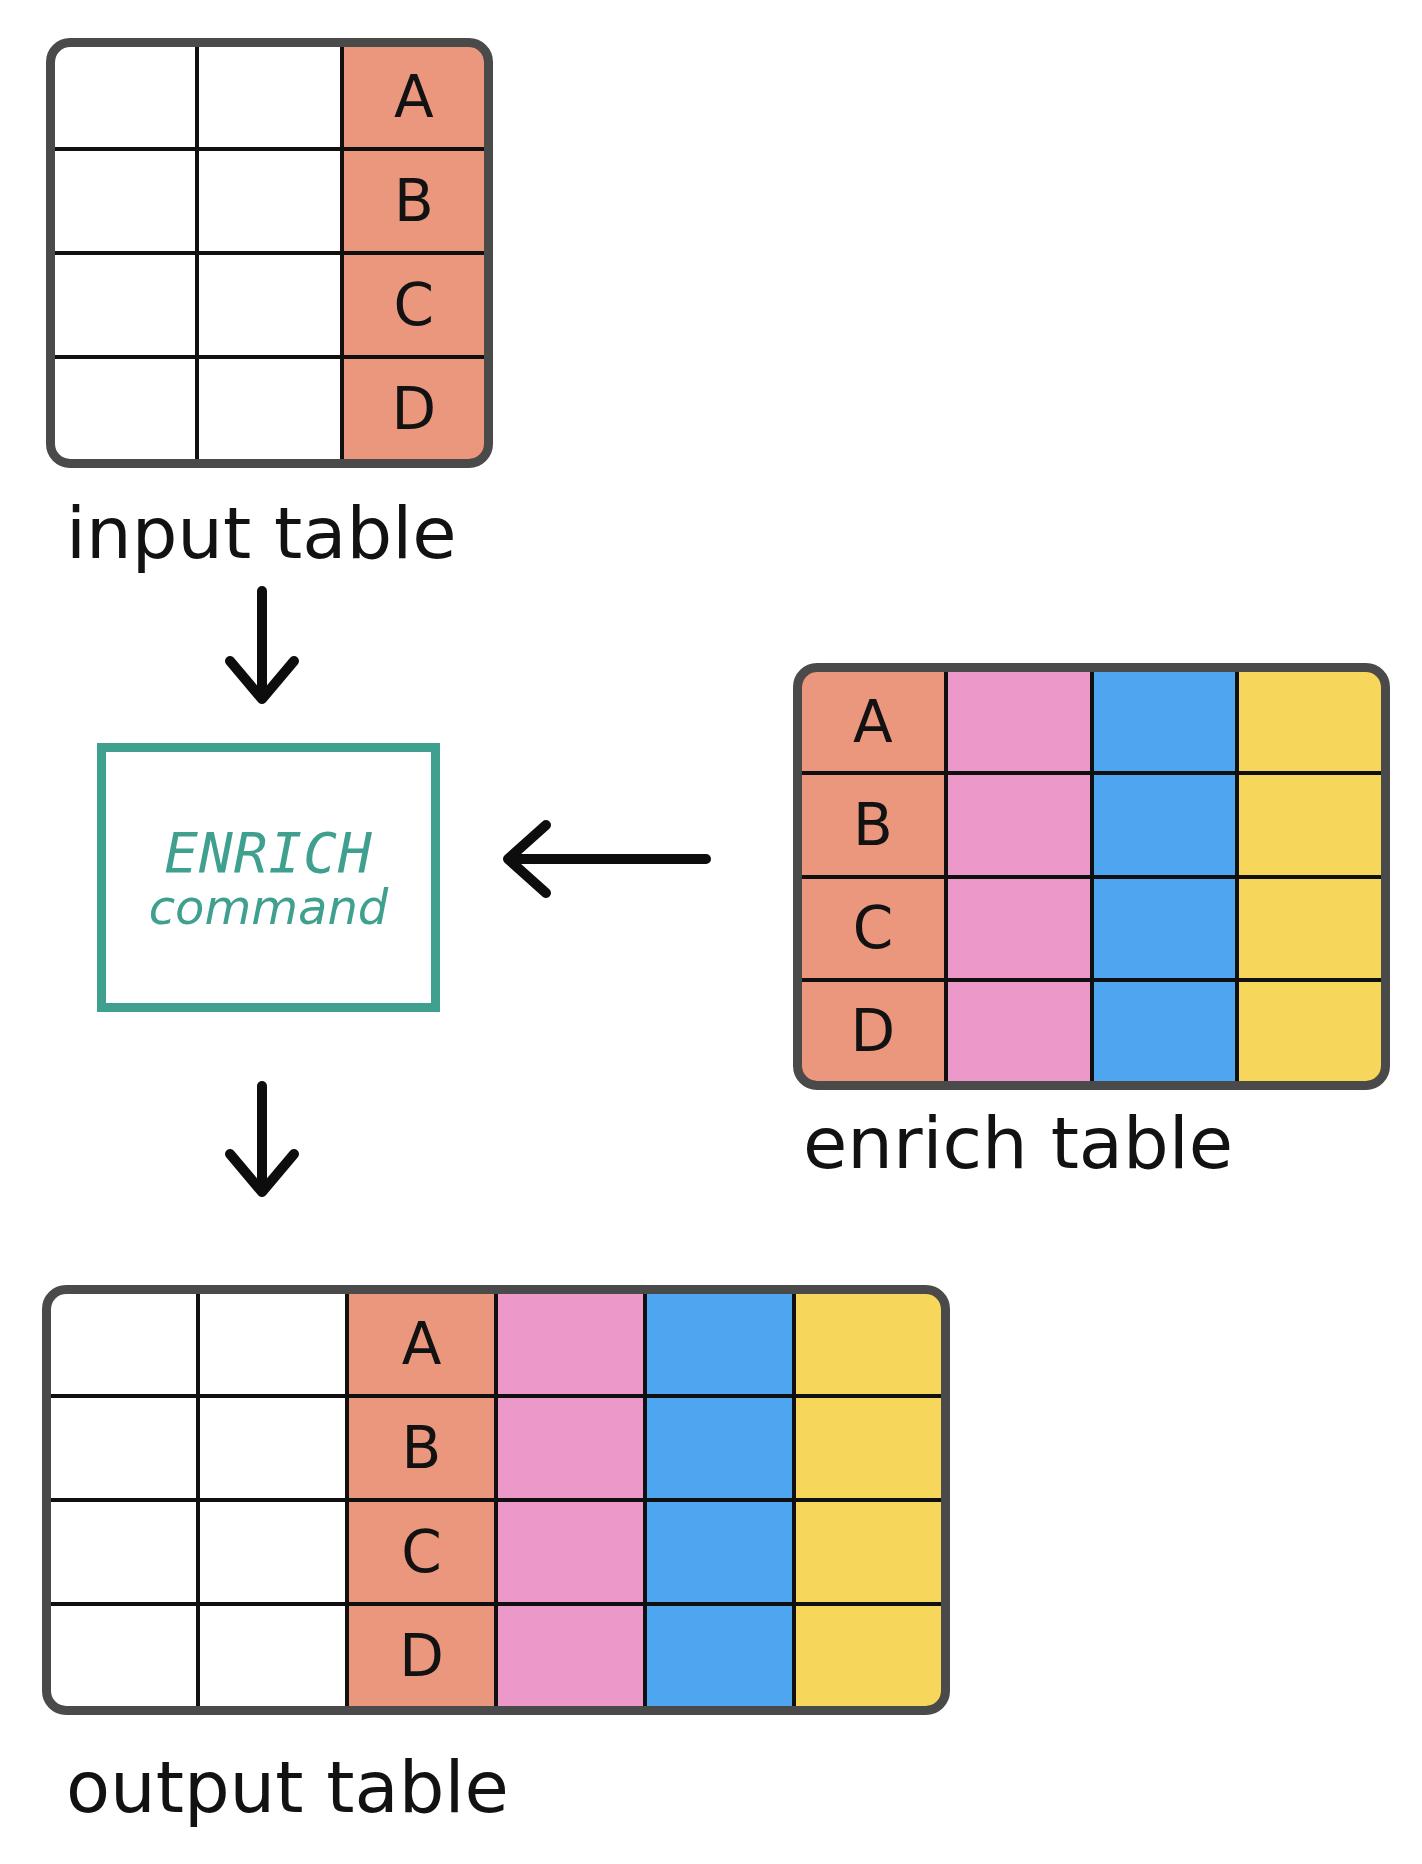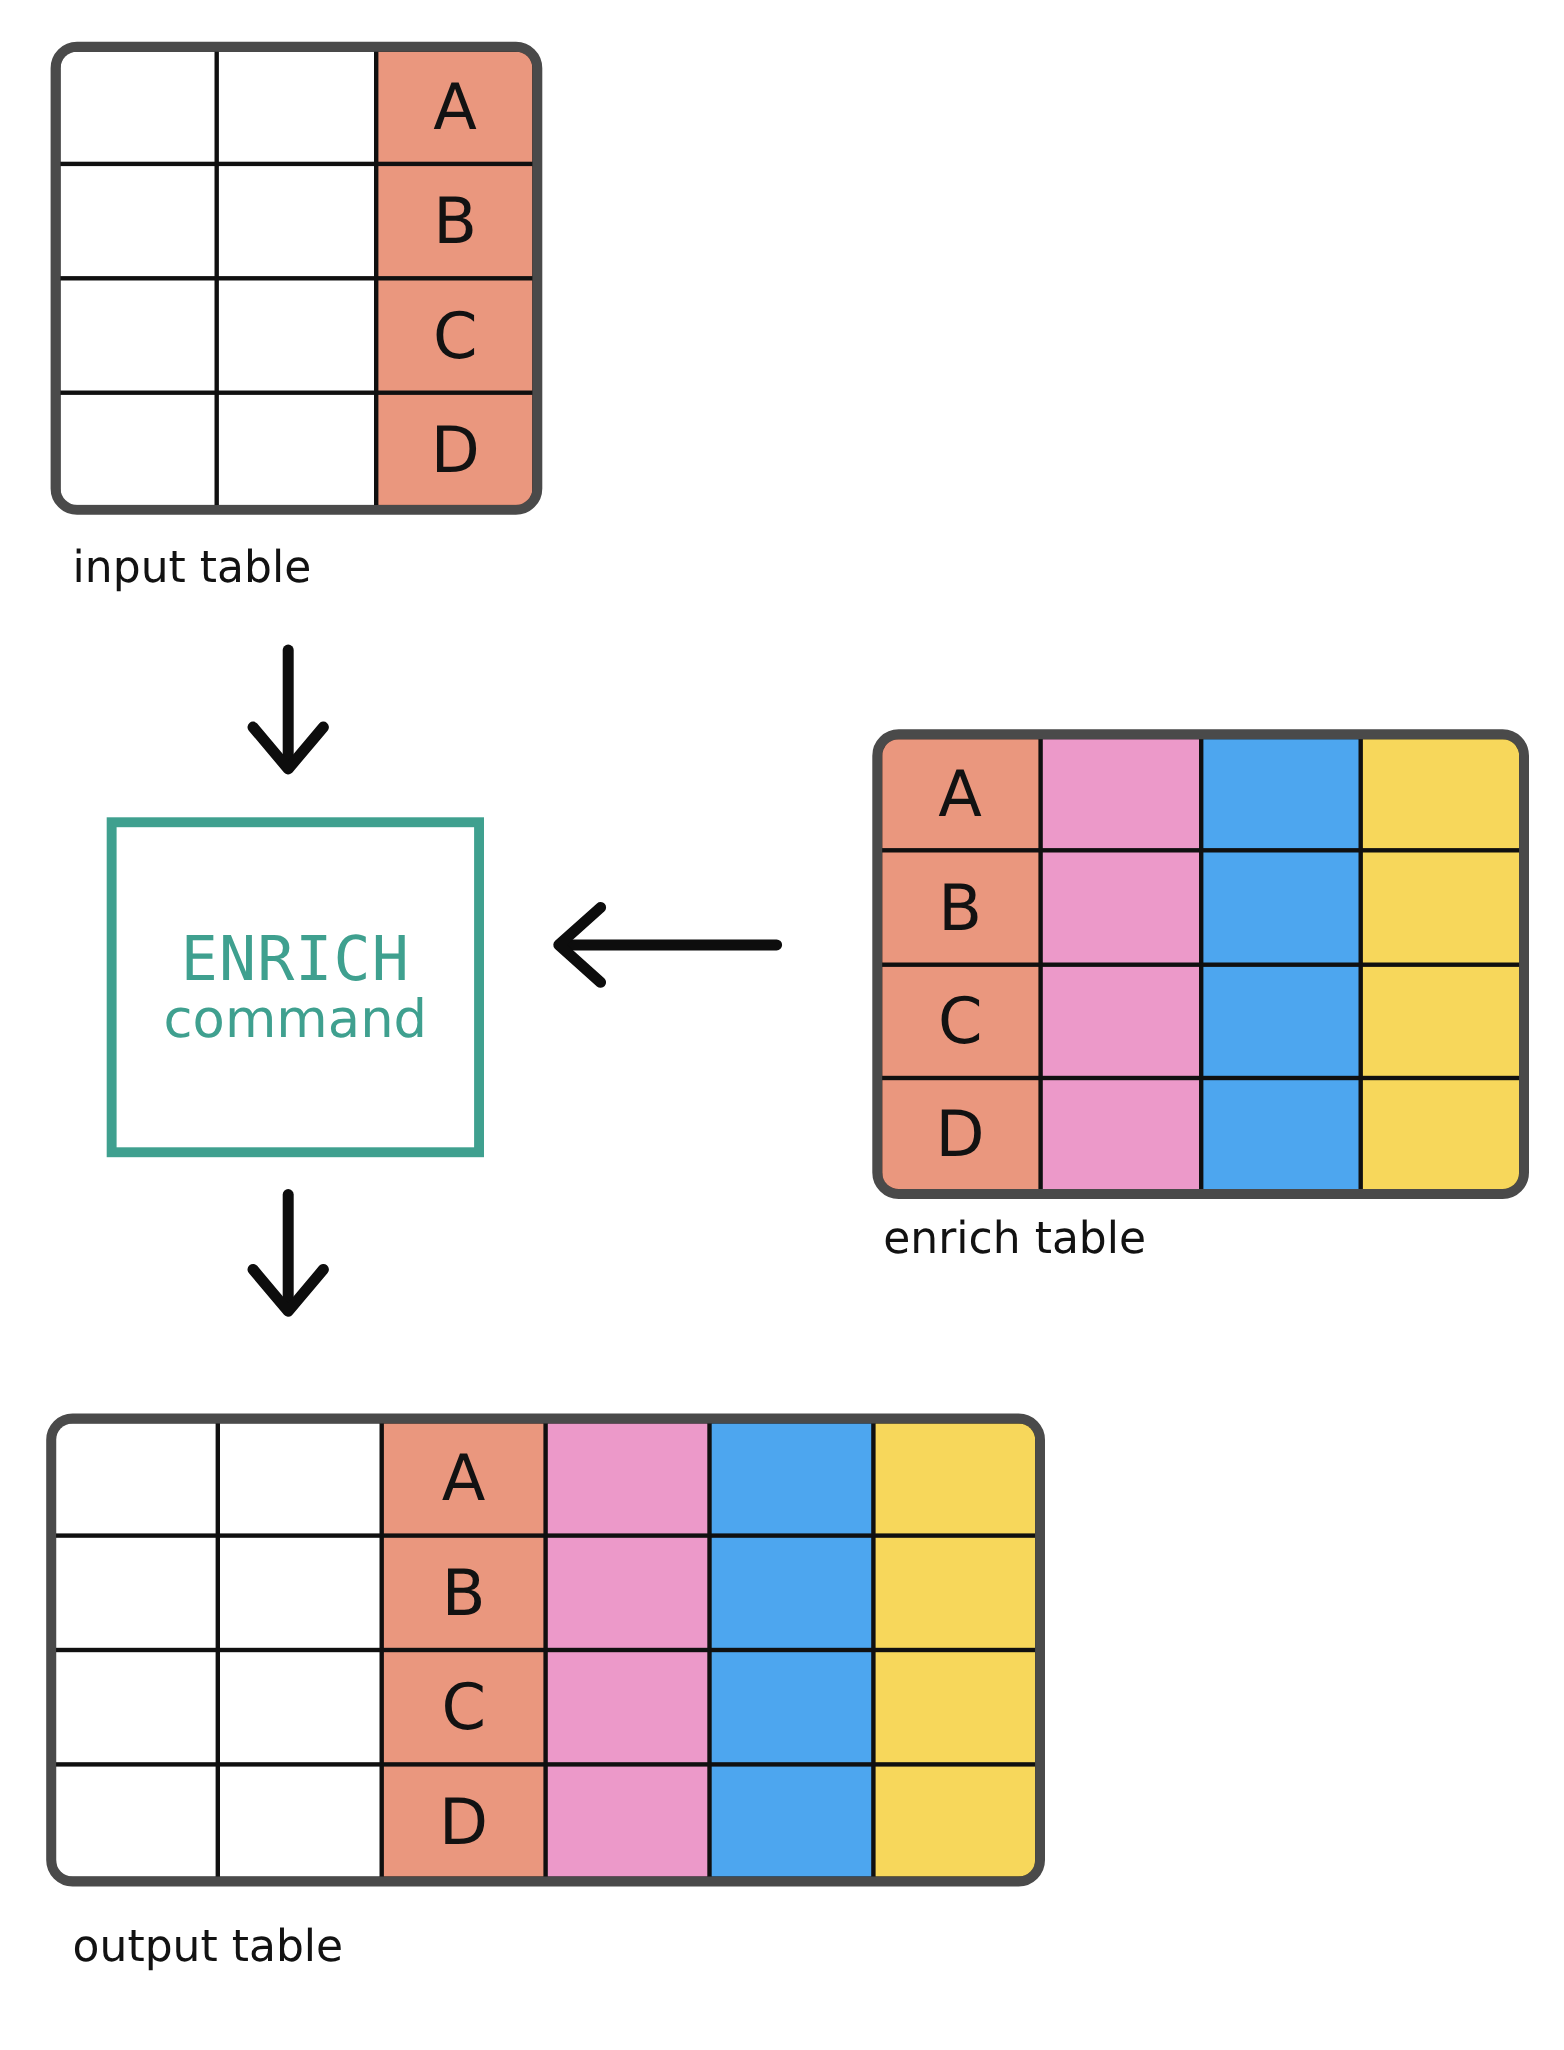--- a/index.html
+++ b/index.html
@@ -46,41 +46,42 @@
     line-height:1;
     color:var(--ink);
   }
   .cell.salmon{background:var(--salmon);}
   .cell.pink{background:var(--pink);}
   .cell.blue{background:var(--blue);}
   .cell.yellow{background:var(--yellow);}
   
   .lbl{
     position:absolute;
-    font-size:40px;
+    font-size:72px;
     line-height:1.1;
     color:var(--ink);
     white-space:nowrap;
   }
   .lbl-input{ left:66px;  top:494px; }
   .lbl-enrich{ left:803px; top:1104px; }
   .lbl-output{ left:66px;  top:1748px; }
   
   .enrich-box{
     position:absolute;
     left:97px; top:743px;
-    width:343px; height:309px;
+    width:343px; height:269px;
     border:9px solid var(--teal);
     background:#ffffff;
     display:flex;
     flex-direction:column;
     align-items:center;
     justify-content:center;
     gap:2px;
     color:var(--teal);
+    font-style:italic;
   }
   .enrich-box .cmd-name{
     font-family:"DejaVu Sans Mono","Liberation Mono",monospace;
     font-size:56px;
     line-height:1;
     letter-spacing:1px;
   }
   .enrich-box .cmd-word{
     font-size:48px;
     line-height:1;

